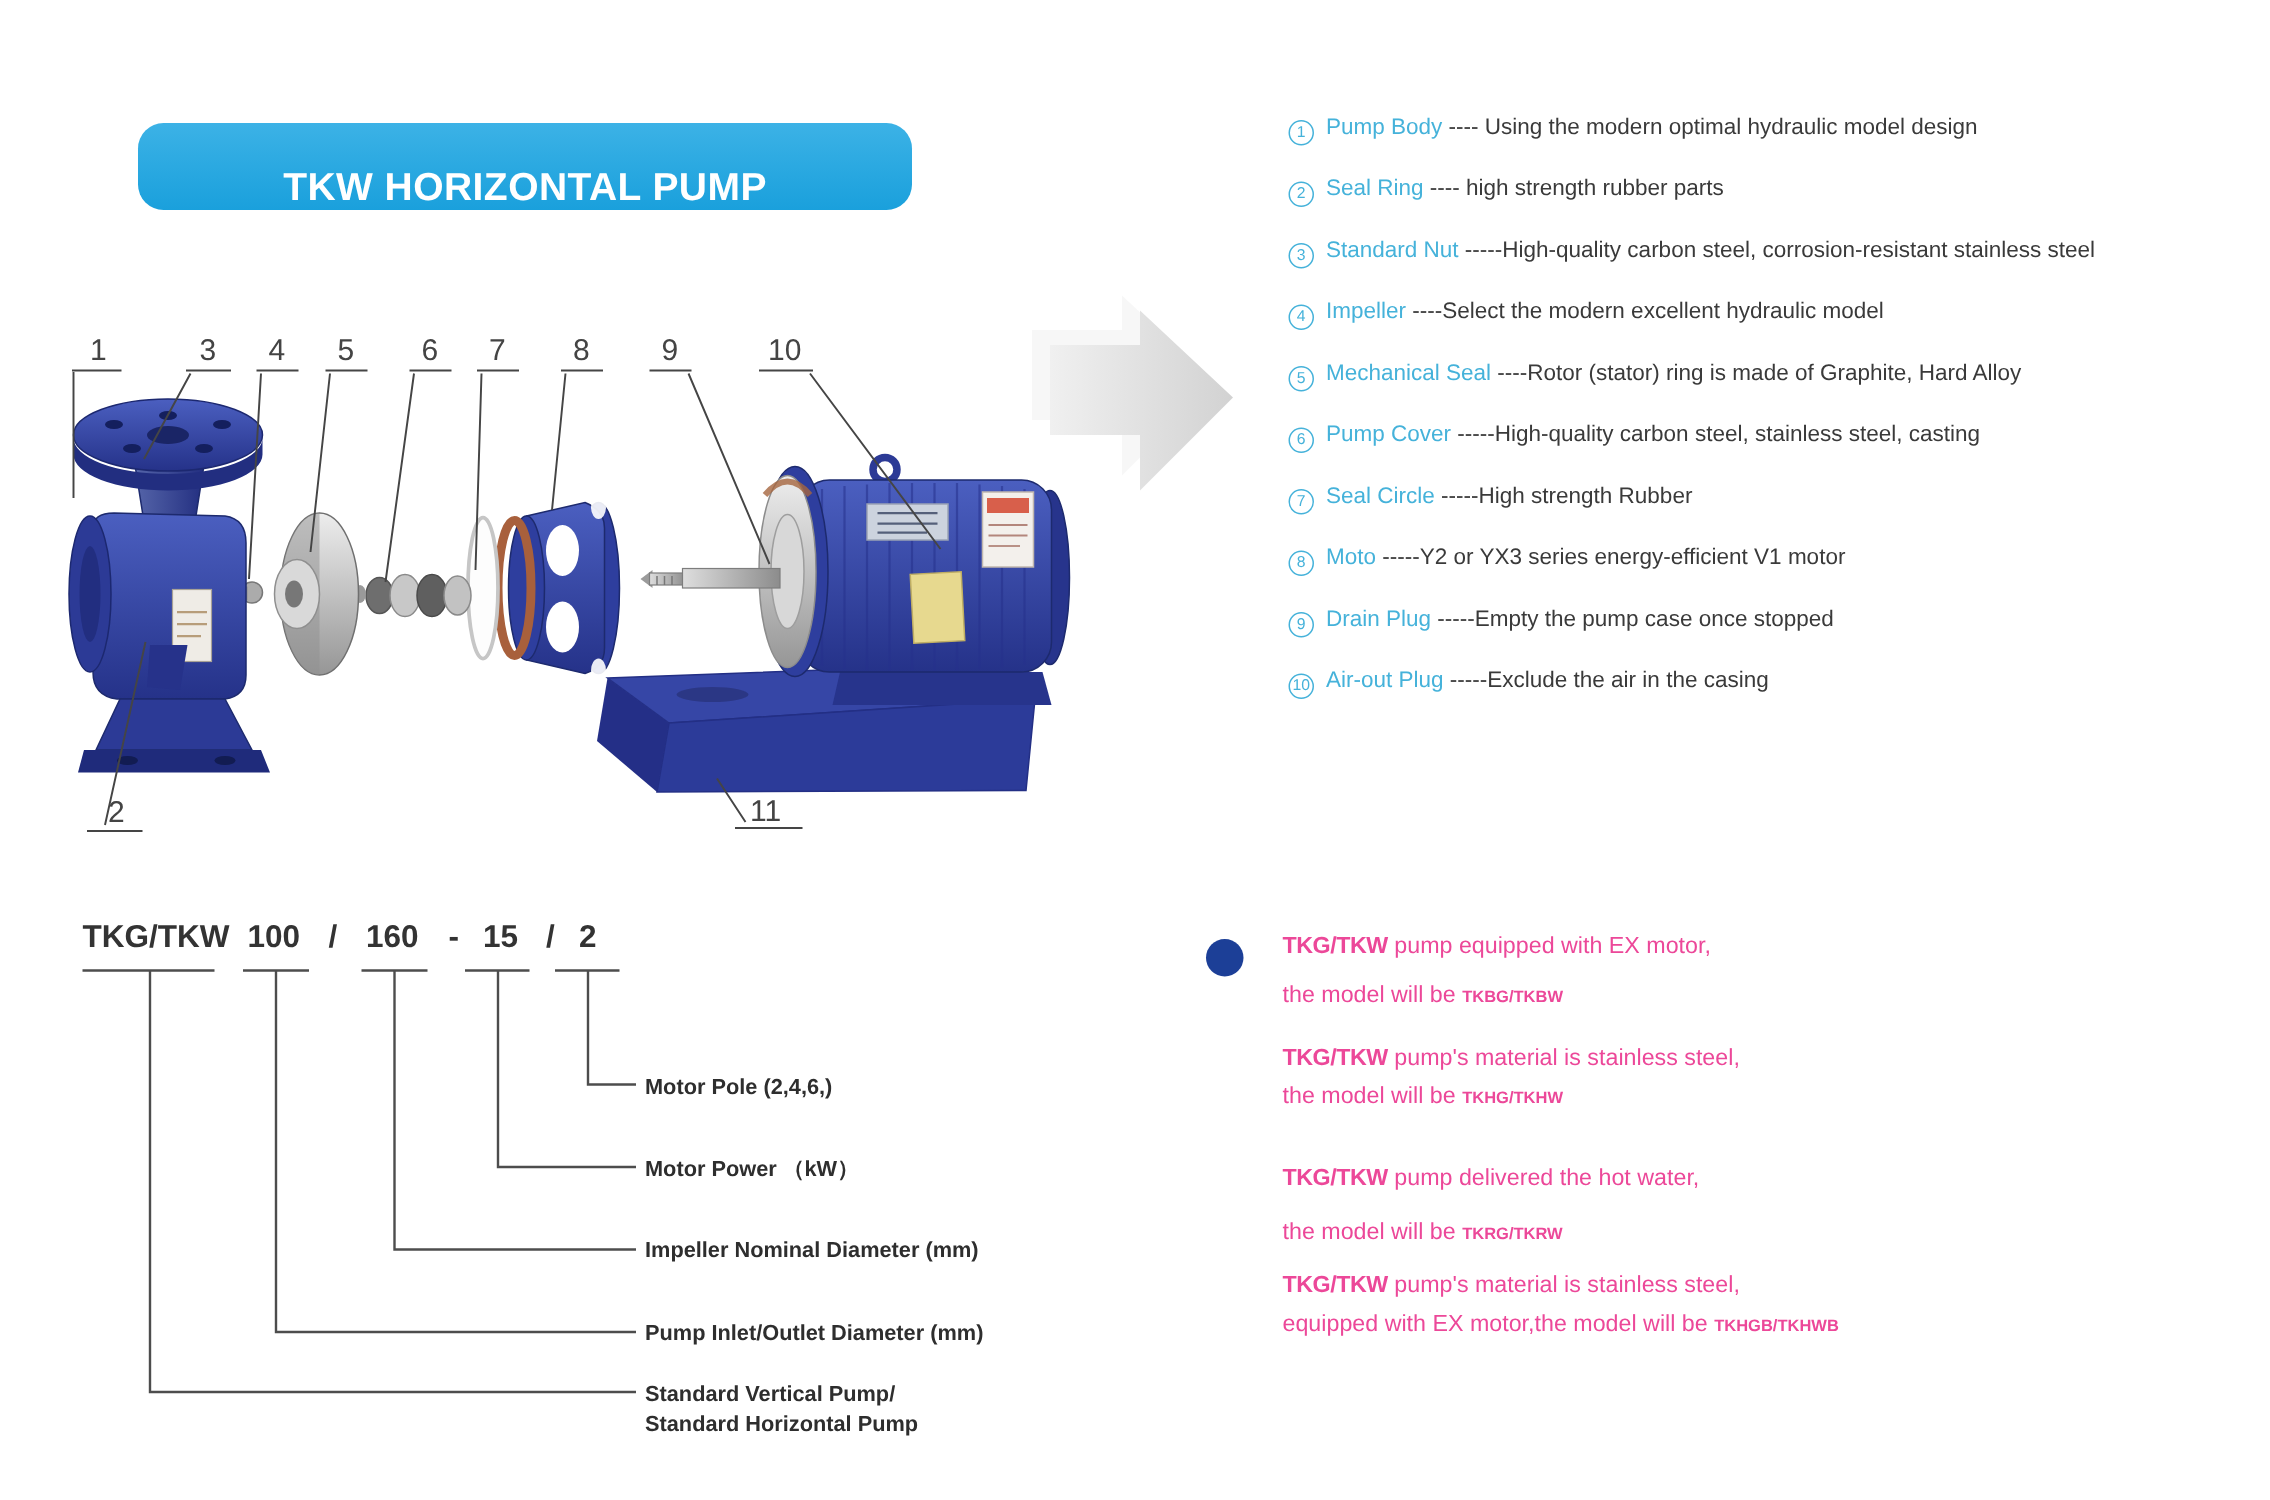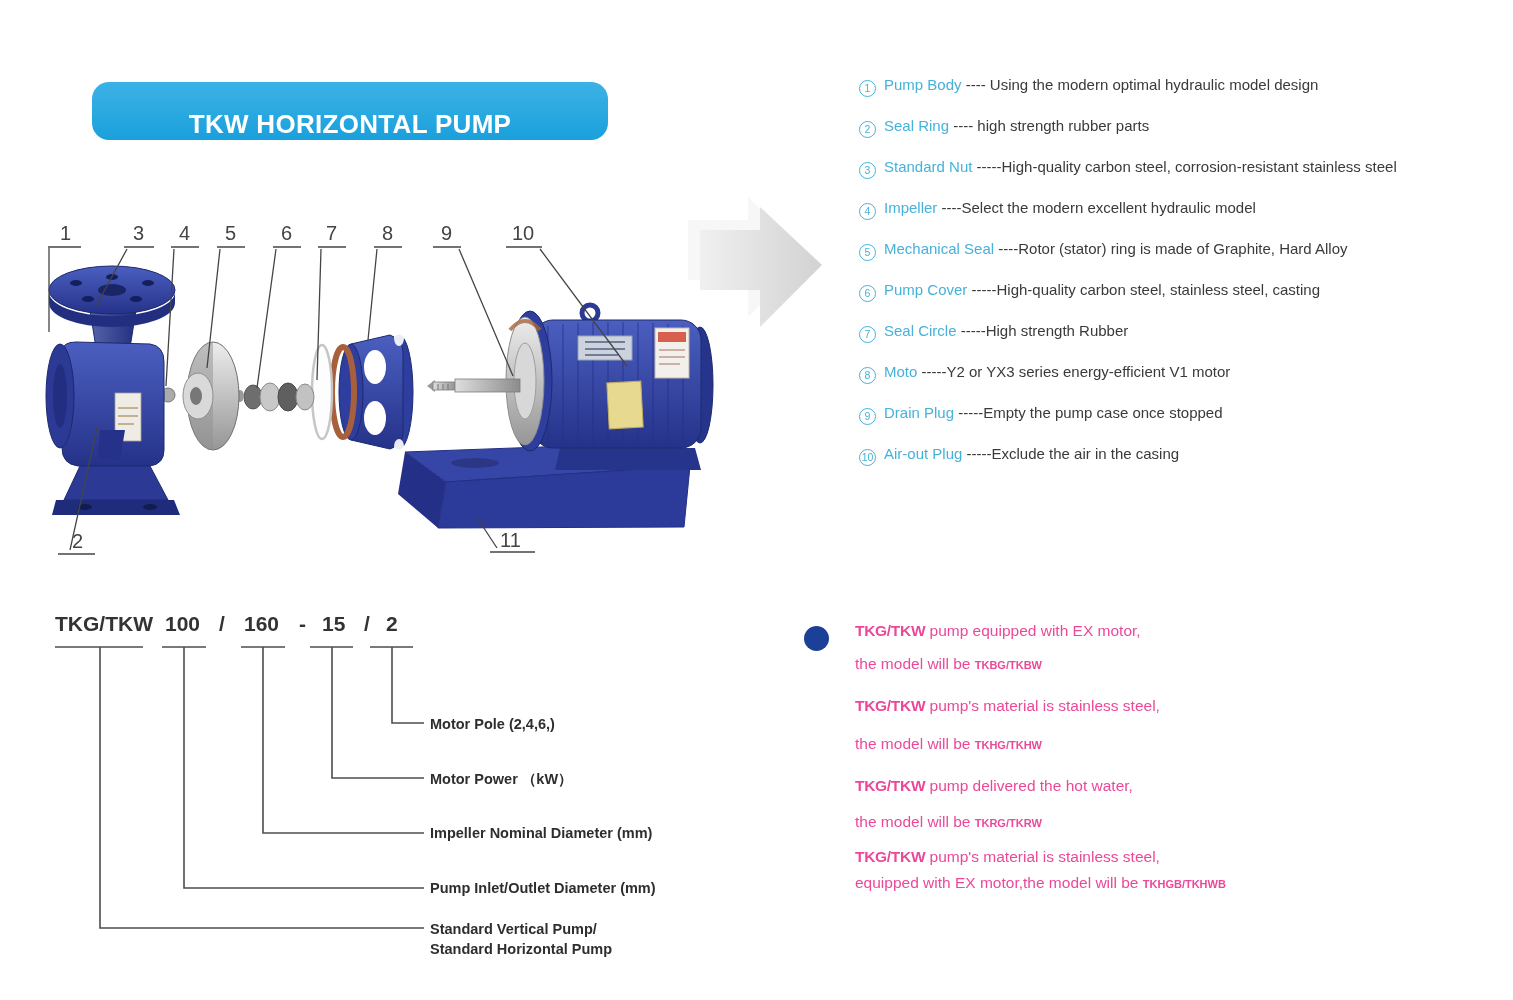--- a/index.html
+++ b/index.html
@@ -262,20 +262,20 @@
       <text class="mt-label" x="392" y="341">Standard Vertical Pump/</text>
       <text class="mt-label" x="392" y="361">Standard  Horizontal Pump</text>
     </g>
   </svg>
 
   <div class="variants">
     <span class="bullet"></span>
     <div class="v-line" style="top:12px"><span class="v-pre">TKG/TKW</span><span> pump equipped with EX motor,</span><span class="v-strong"></span></div>
     <div class="v-line" style="top:45px"><span class="v-pre"></span><span>the model will be </span><span class="v-strong">TKBG/TKBW</span></div>
     <div class="v-line" style="top:87px"><span class="v-pre">TKG/TKW</span><span> pump's material is stainless steel,</span><span class="v-strong"></span></div>
-    <div class="v-line" style="top:125px"><span class="v-pre"></span><span>the model will be </span><span class="v-strong">TKHG/TKHW</span></div>
+    <div class="v-line" style="top:112px"><span class="v-pre"></span><span>the model will be </span><span class="v-strong">TKHG/TKHW</span></div>
     <div class="v-line" style="top:167px"><span class="v-pre">TKG/TKW</span><span> pump delivered the hot water,</span><span class="v-strong"></span></div>
     <div class="v-line" style="top:203px"><span class="v-pre"></span><span>the model will be </span><span class="v-strong">TKRG/TKRW</span></div>
     <div class="v-line" style="top:238px"><span class="v-pre">TKG/TKW</span><span> pump's material is stainless steel,</span><span class="v-strong"></span></div>
     <div class="v-line" style="top:264px"><span class="v-pre"></span><span>equipped with EX motor,the model will be </span><span class="v-strong">TKHGB/TKHWB</span></div>
   </div>
 
 </div>
 
 </body></html>

